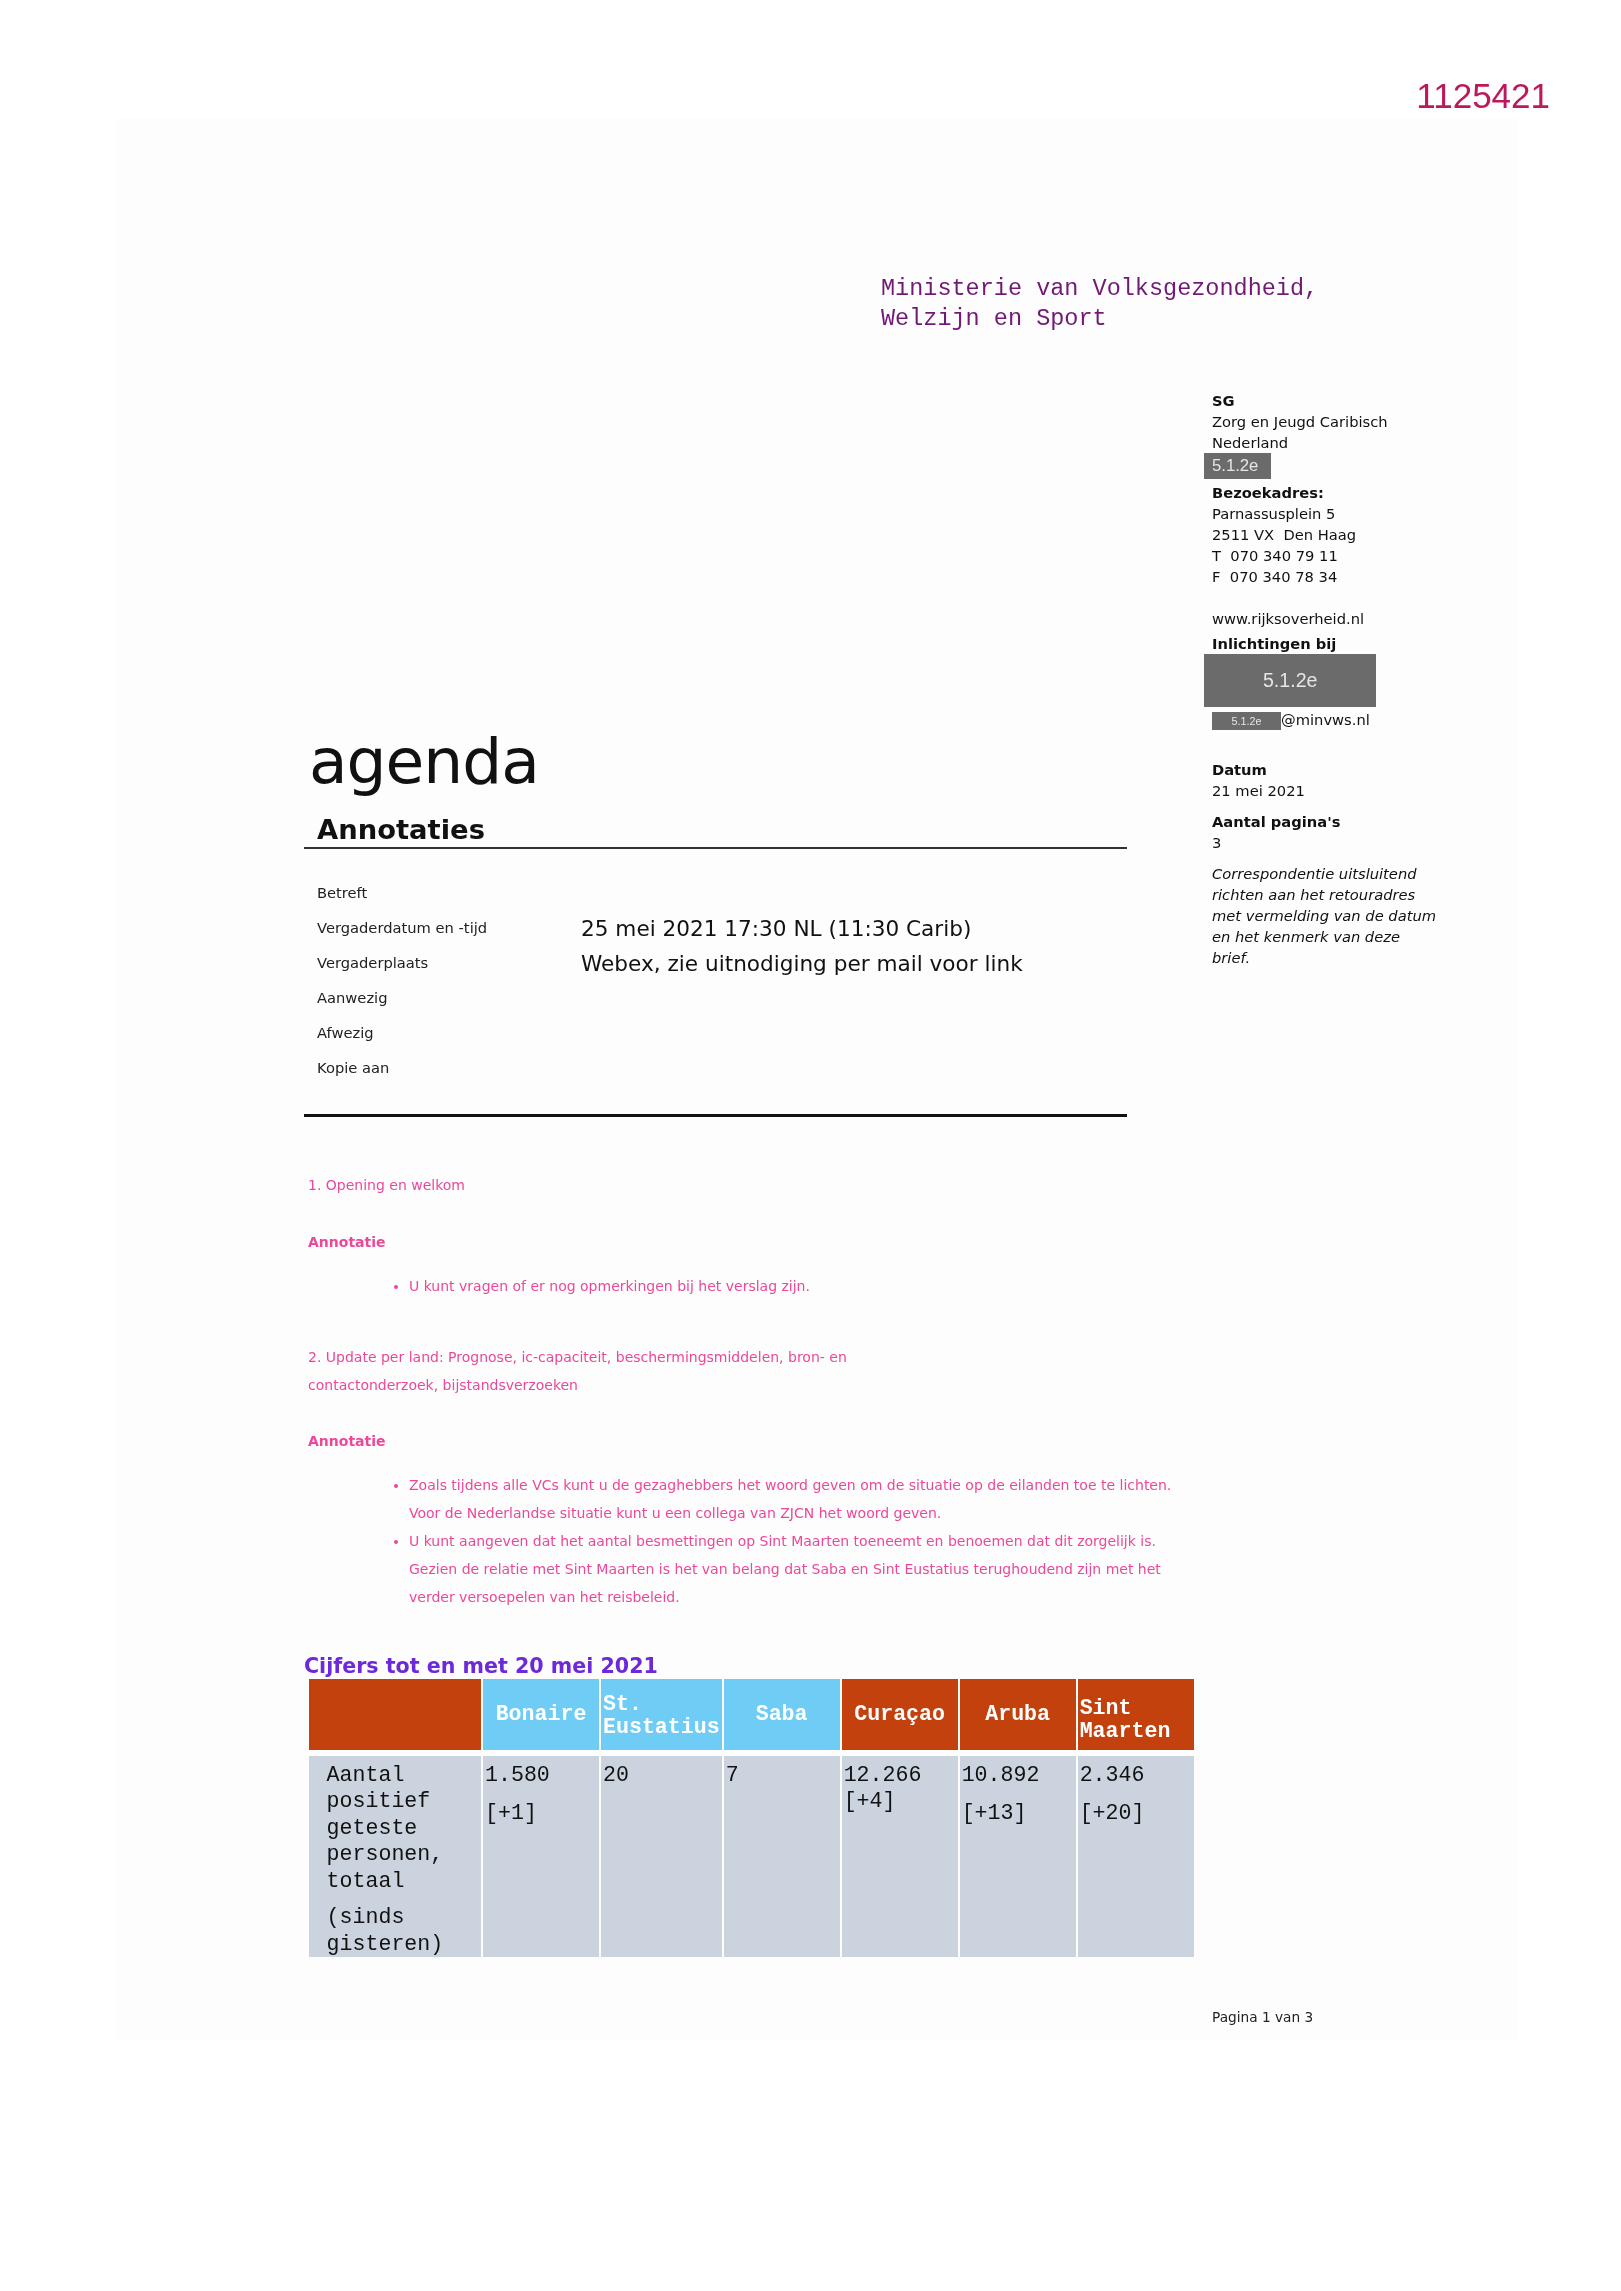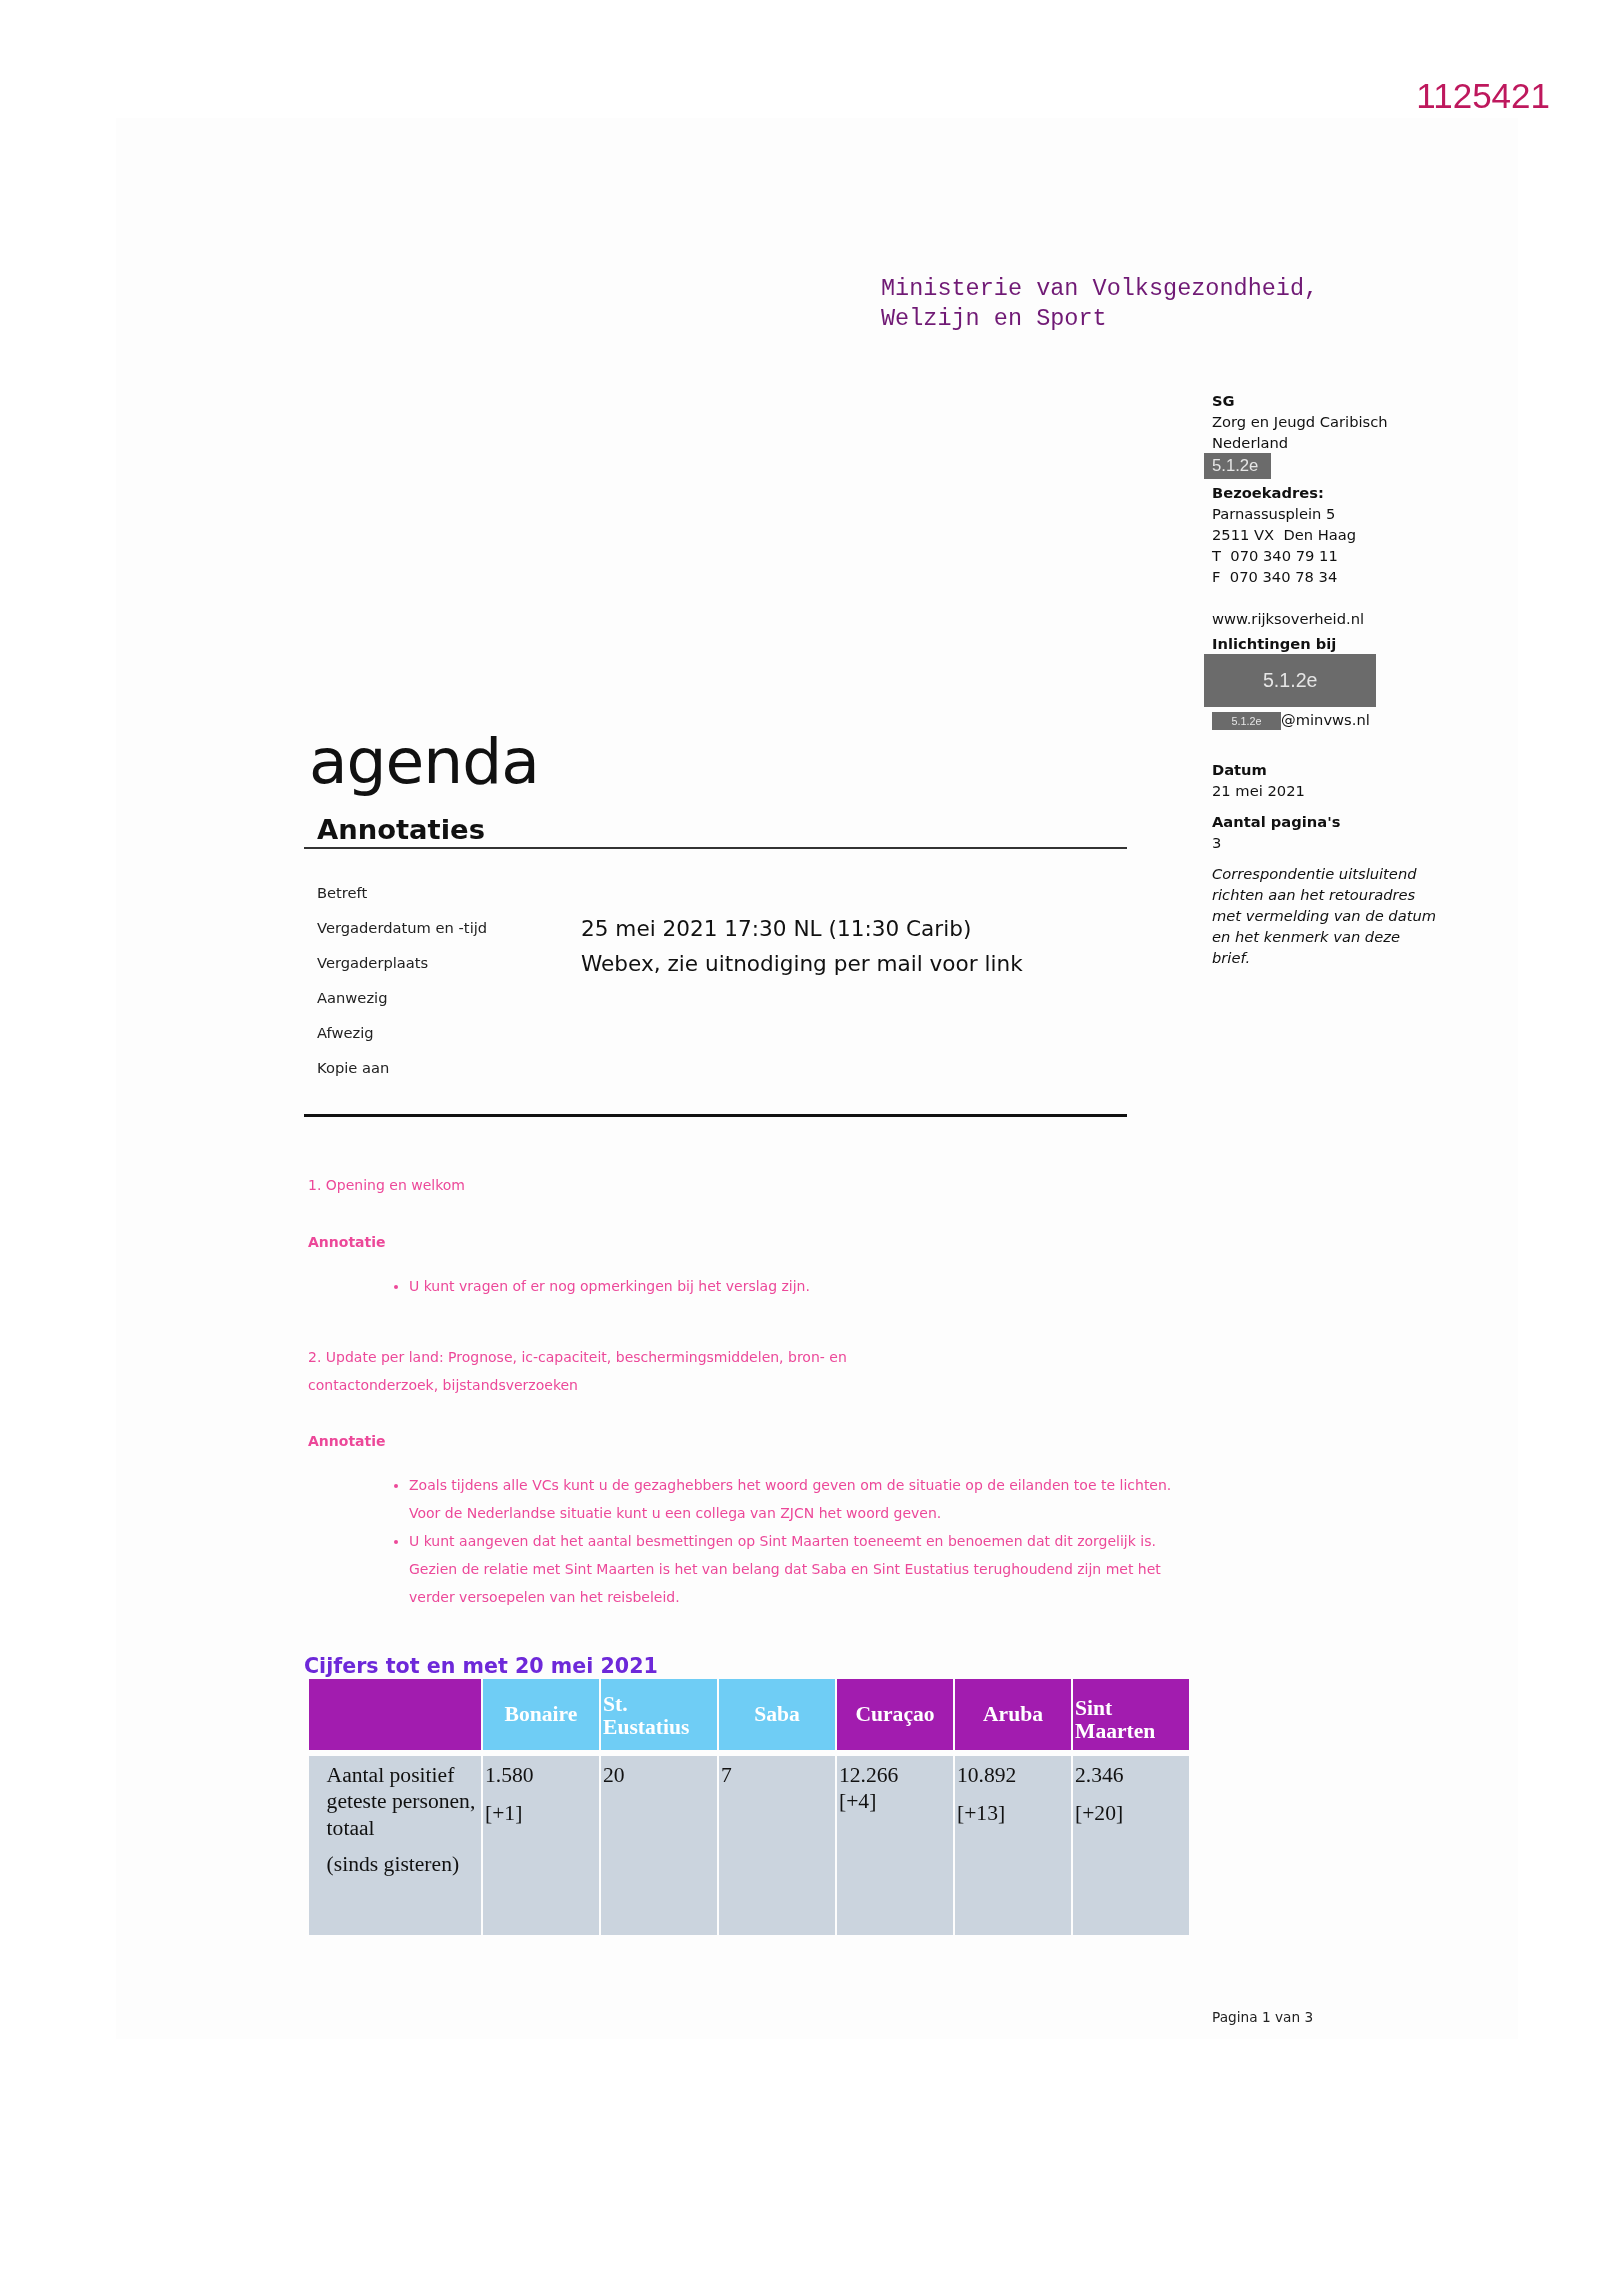--- a/index.html
+++ b/index.html
@@ -72,29 +72,29 @@
   .sp30 { height: 29px; }
   .sp28 { height: 27.4px; }
 
   .table-title {
     position: absolute; left: 304px; top: 1654px;
     font-size: 20.6px; font-weight: bold; color: #6d28d9;
   }
   table.cijfers {
     position: absolute; left: 307px; top: 1679px;
     border-collapse: separate; border-spacing: 2.9px 0;
-    font-family: Liberation Serif, serif;
+    font-family: Liberation Mono, monospace;
     font-size: 21.6px;
   }
   table.cijfers th {
     height: 71px; vertical-align: top; text-align: left;
     color: #fff; font-weight: bold; padding: 23.5px 2px 0 2px; box-sizing: border-box;
     line-height: 23.5px;
   }
-  th.purple { background: #a21caf; }
+  th.purple { background: #c2410c; }
   th.cyan { background: #6fcdf5; }
   table.cijfers tr.spacer td { height: 5.9px; background: transparent; padding: 0; }
   table.cijfers td.cell {
     background: #cbd4de; vertical-align: top; color: #111;
     height: 173px; padding: 5.9px 2px 0 2px; line-height: 26.5px;
   }
   td.cell .delta { display: block; margin-top: 11.8px; }
   td.cell .delta.tight { margin-top: 0; }
   td.rowlabel { padding-left: 17.6px !important; }
   td.rowlabel .sub { display: block; margin-top: 9.8px; }

